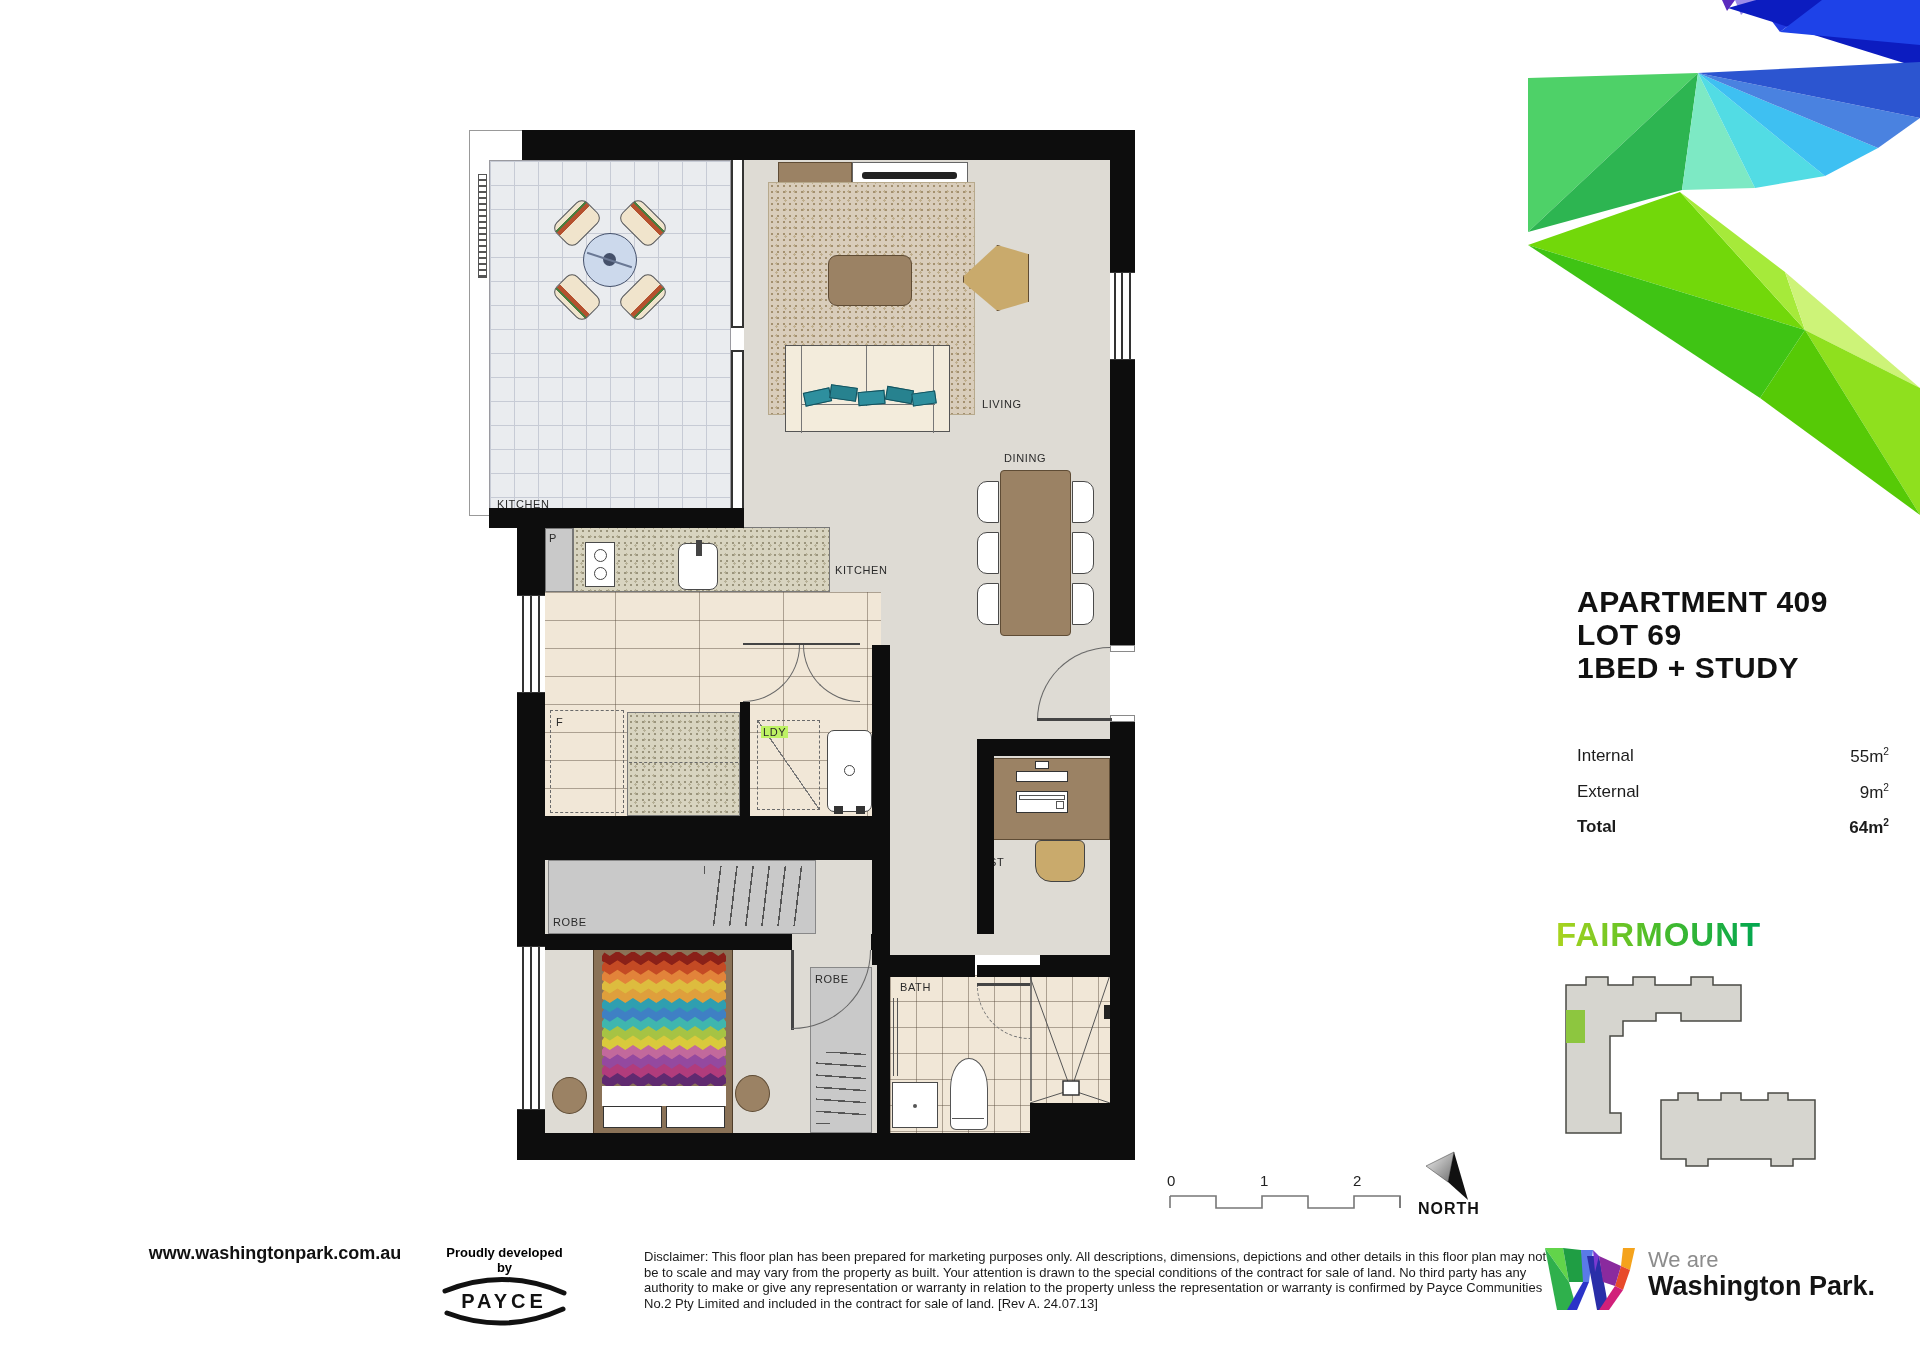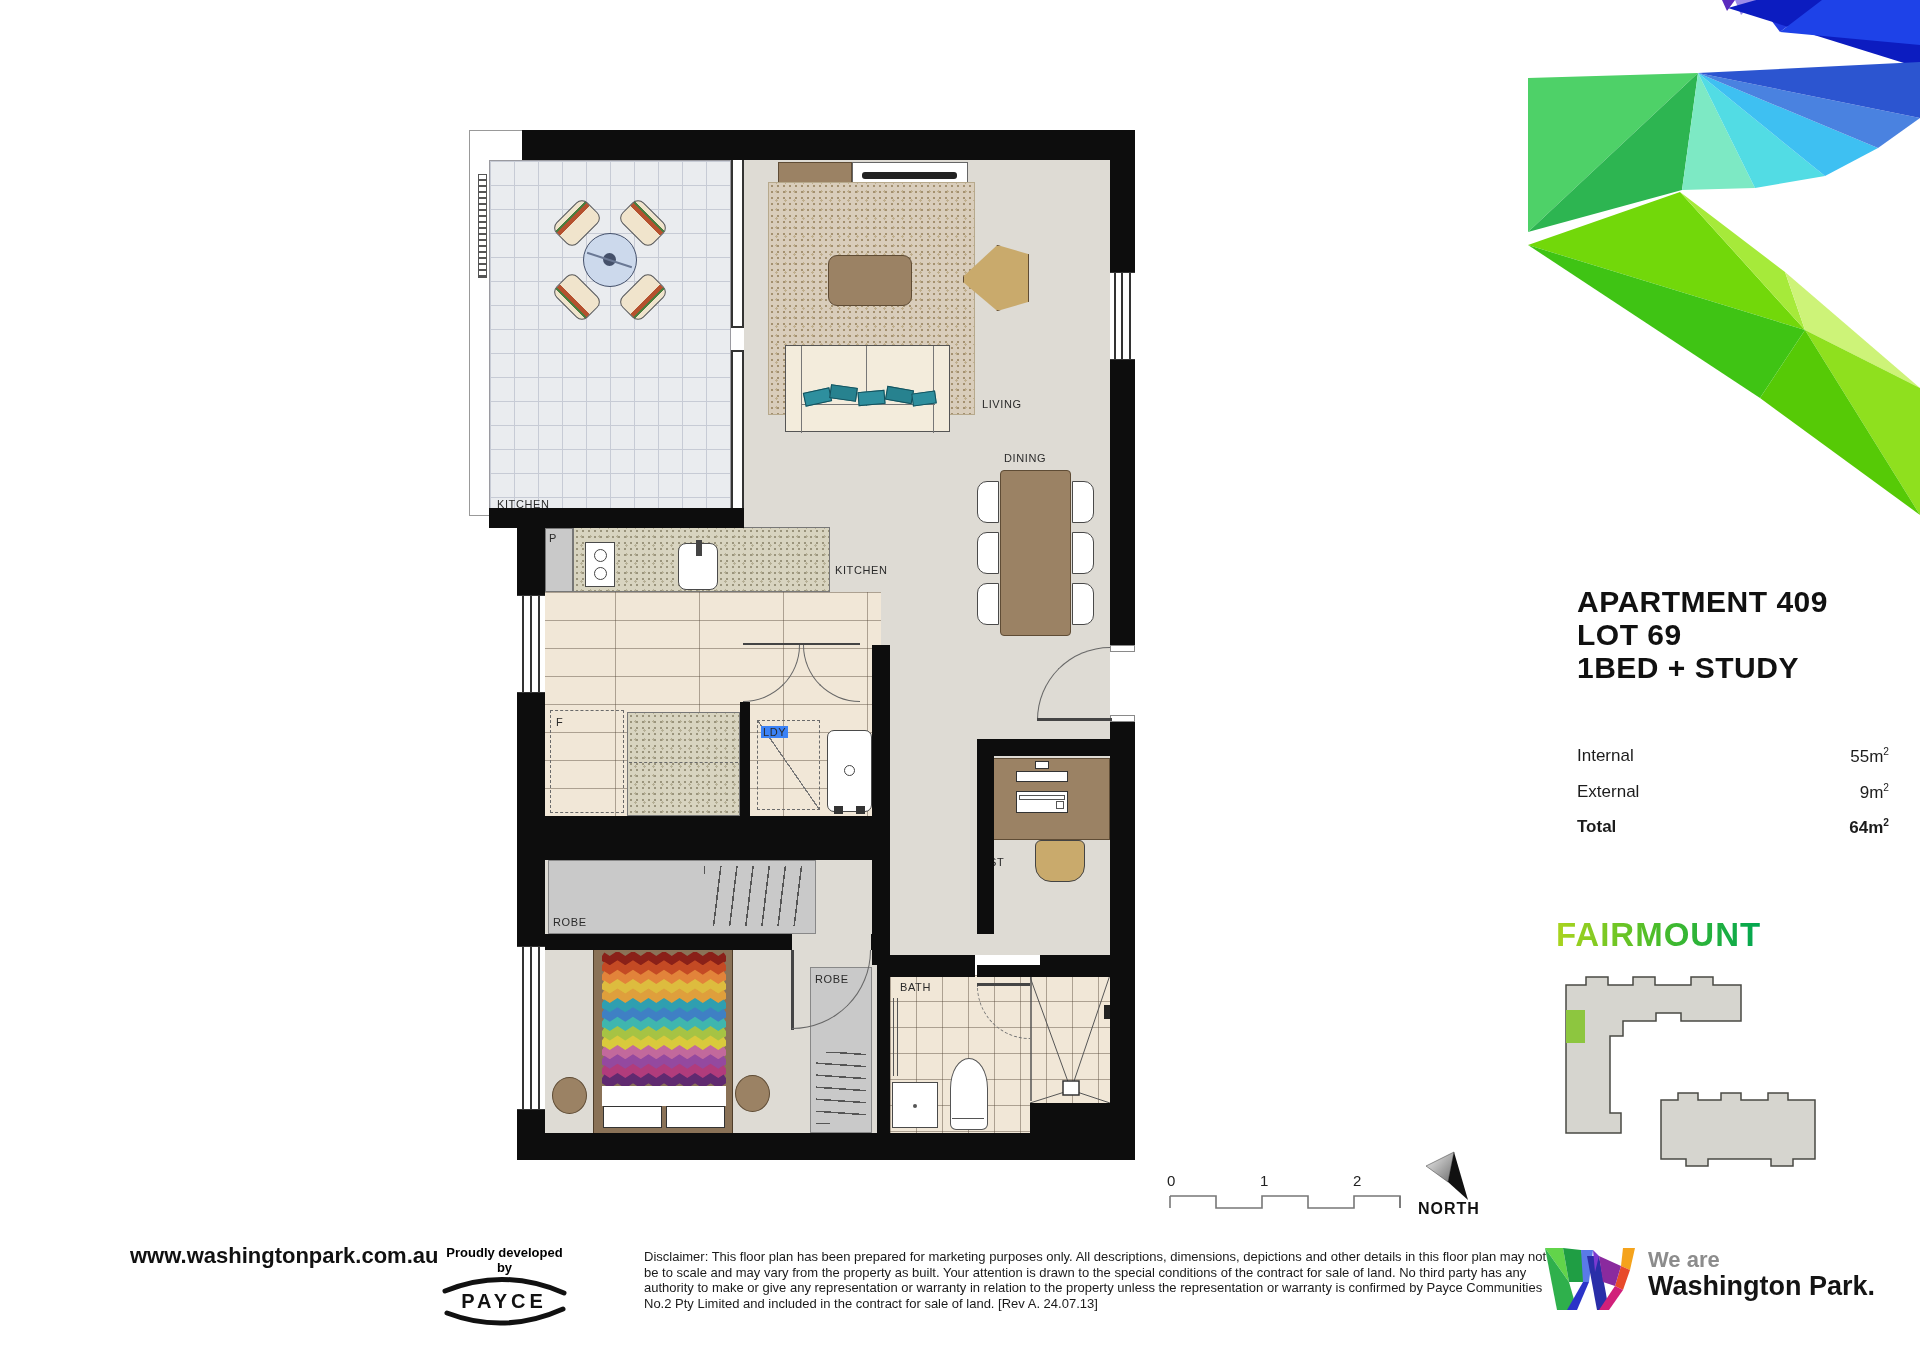--- a/index.html
+++ b/index.html
@@ -38,24 +38,24 @@
   .jamb { background:#fff; border:1px solid #8a8a8a; }
   
   .h-title { font-weight:700; font-size:30px; line-height:33px; color:#111; letter-spacing:.5px; }
   .area-row { display:flex; justify-content:space-between; font-size:17px; color:#1c1c1c; margin-bottom:15px; }
   .area-row.total { font-weight:700; }
   .fairmount { font-weight:700; font-size:33px; letter-spacing:1px;
       background:linear-gradient(90deg,#aad41e,#49bc2a,#00a651);
       -webkit-background-clip:text; background-clip:text; color:transparent; }
   
   .phone { font-weight:700; font-size:35px; color:#111; letter-spacing:1px;}
-  .site  { font-weight:700; font-size:22px; color:#111; }
+  .site  { font-weight:700; font-size:18px; color:#111; }
   .tagline { font-weight:700; font-size:13px; color:#000000; }
   .disclaimer { font-size:13px; line-height:15.6px; color:#1a1a1a; width:905px; text-align:left;margin-left:44px; }
-  .weare { font-weight:700; font-size:22px; color:#8c8c8c; line-height:24px;}
+  .weare { font-weight:400; font-size:22px; color:#8c8c8c; line-height:24px;}
   .wpname { font-weight:700; font-size:27px; color:#141414; line-height:28px;}
   sup { font-size:60%; }
 </style>
 </head>
 <body>
 
 <svg class="abs" style="right:0;top:0;" width="400" height="520" viewBox="0 0 400 520">
   <polygon points="202,0 215,0 207,11" fill="#5b2bbe"></polygon>
   <polygon points="215,0 236,0 221,15" fill="#9b8ce9"></polygon>
   <polygon points="236,0 302,0 260,32" fill="#2038e0"></polygon>
@@ -97,21 +97,21 @@
   <div class="abs whitebox" style="left:209px;top:413px;width:40px;height:47px;border-radius:8px;">
     <div class="abs" style="left:17px;top:-4px;width:6px;height:16px;background:#444;"></div>
   </div>
   <div class="abs rlabel" style="left:366px;top:434px;">KITCHEN</div>
 
   <div class="abs dash" style="left:81px;top:580px;width:74px;height:103px;"></div>
   <div class="abs rlabel" style="left:87px;top:586px;">F</div>
   <div class="abs speckle cool" style="left:158px;top:582px;width:113px;height:104px;border:1px solid #777;"></div>
   <div class="abs" style="left:160px;top:632px;width:109px;border-top:1.5px dashed #6a6a6a;"></div>
   <div class="abs dash" style="left:288px;top:590px;width:63px;height:90px;background:linear-gradient(to top right, transparent 49.4%, #777 49.4%, #777 50.6%, transparent 50.6%);"></div>
-  <div class="abs rlabel" style="left:292px;top:596px;background:#3b82f6;padding:0 2px;">LDY</div>
+  <div class="abs rlabel" style="left:292px;top:596px;background:#bef264;padding:0 2px;">LDY</div>
   <div class="abs whitebox" style="left:358px;top:600px;width:45px;height:82px;border-radius:7px;">
     <div class="abs" style="left:16px;top:34px;width:11px;height:11px;border:1.5px solid #444;border-radius:50%;"></div>
     <div class="abs" style="left:6px;bottom:-3px;width:9px;height:8px;background:#333;"></div>
     <div class="abs" style="right:6px;bottom:-3px;width:9px;height:8px;background:#333;"></div>
   </div>
 
   <div class="abs" style="left:274px;top:513px;width:117px;height:2px;background:#444;"></div>
   <div class="abs arc-br" style="left:274px;top:515px;width:57px;height:57px;"></div>
   <div class="abs arc-bl" style="left:334px;top:515px;width:57px;height:57px;"></div>
 

